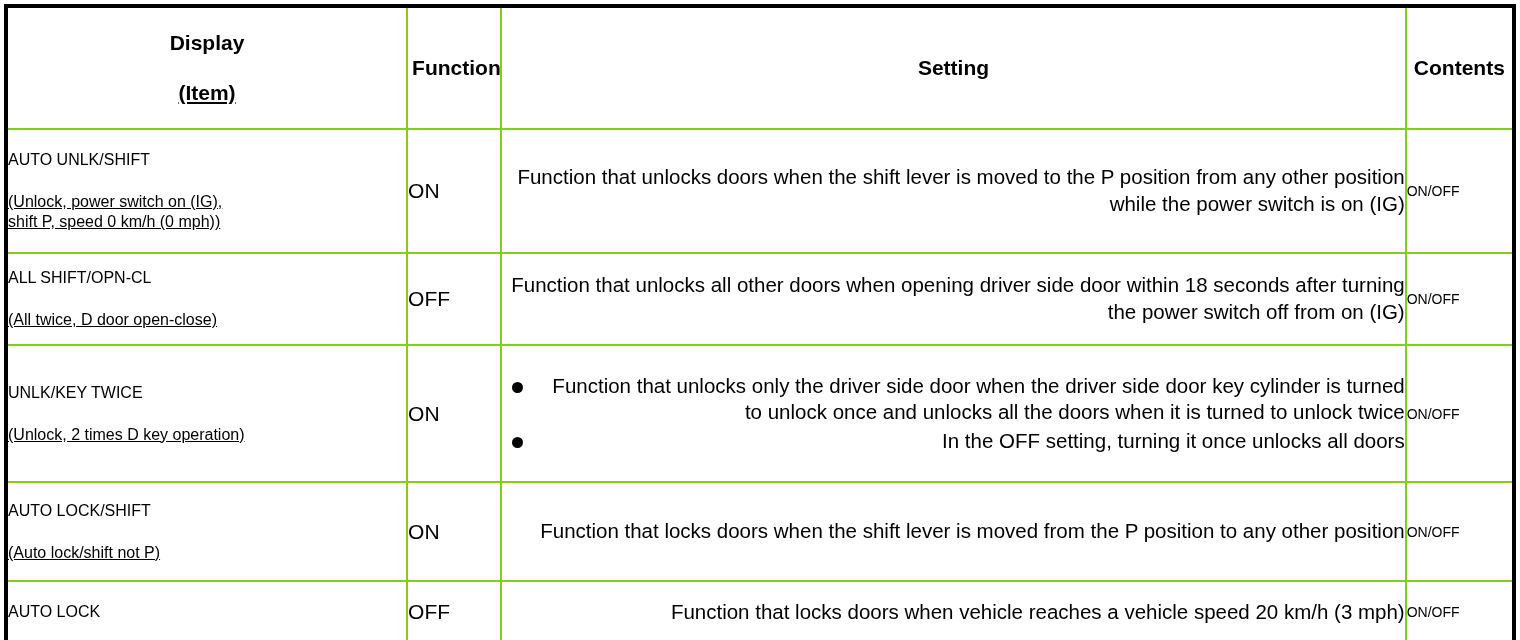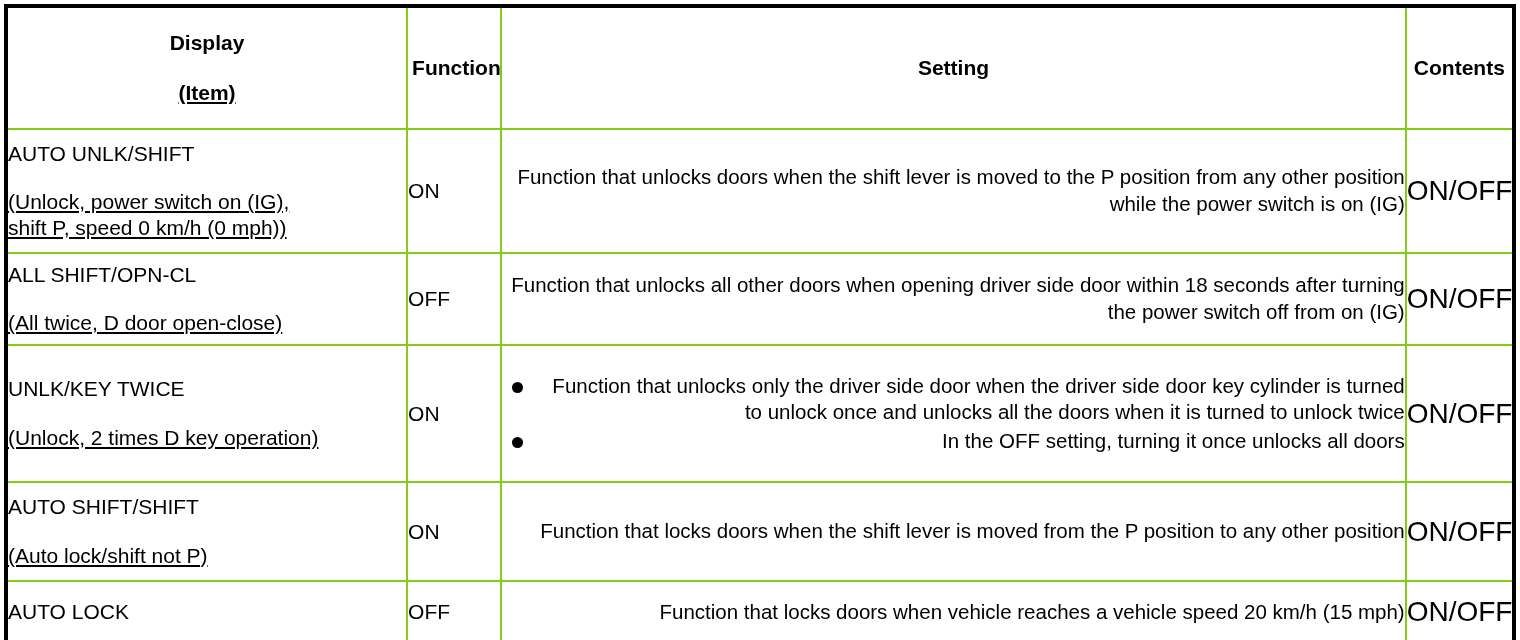--- a/index.html
+++ b/index.html
@@ -64,21 +64,21 @@
   thead th.h-default,
   thead th.h-contents,
   thead th.h-setting {
     padding: 4px 4px;
   }
 
   
   td.cell-display {
     text-align: left;
     padding: 6px 6px 6px 8px;
-    font-size: 21px;
+    font-size: 16px;
     line-height: 1.25;
   }
   .disp-name { display: block; }
   .disp-desc { display: block; margin-top: 22px; text-decoration: underline; }
   .disp-desc-line { display: block; }
 
   td.cell-default {
     text-align: left;
     padding: 4px 4px 4px 8px;
     font-size: 21px;
@@ -87,21 +87,21 @@
   td.cell-contents {
     text-align: right;
     padding: 6px 10px 6px 10px;
     font-size: 20.5px;
     line-height: 1.3;
   }
 
   td.cell-setting {
     text-align: left;
     padding: 4px 2px 4px 6px;
-    font-size: 28px;
+    font-size: 14px;
     white-space: nowrap;
   }
 
   
   ul.bullets {
     list-style: none;
     margin: 0;
     padding: 0;
   }
   ul.bullets > li {
@@ -194,38 +194,38 @@
           <ul class="bullets">
             <li>Function that unlocks only the driver side door when the driver side door key cylinder is turned to unlock once and unlocks all the doors when it is turned to unlock twice</li>
             <li>In the OFF setting, turning it once unlocks all doors</li>
           </ul>
         </td>
         <td class="cell-setting">ON/OFF</td>
       </tr>
 
       <tr class="row-3">
         <td class="cell-display">
-          <span class="disp-name">AUTO SHIFT/SHIFT</span>
+          <span class="disp-name">AUTO LOCK/SHIFT</span>
           <span class="disp-desc">
             <span class="disp-desc-line">(Auto lock/shift not P)</span>
           </span>
         </td>
         <td class="cell-default">ON</td>
         <td class="cell-contents">
           <span>Function that locks doors when the shift lever is moved from the P position to any other position</span>
         </td>
         <td class="cell-setting">ON/OFF</td>
       </tr>
 
       <tr class="row-4">
         <td class="cell-display">
           <span class="disp-name">AUTO LOCK</span>
         </td>
         <td class="cell-default">OFF</td>
         <td class="cell-contents">
-          <span>Function that locks doors when vehicle reaches a vehicle speed 20 km/h (15 mph)</span>
+          <span>Function that locks doors when vehicle reaches a vehicle speed 20 km/h (3 mph)</span>
         </td>
         <td class="cell-setting">ON/OFF</td>
       </tr>
 
     </tbody>
   </table>
 </div>
 
 </body></html>

